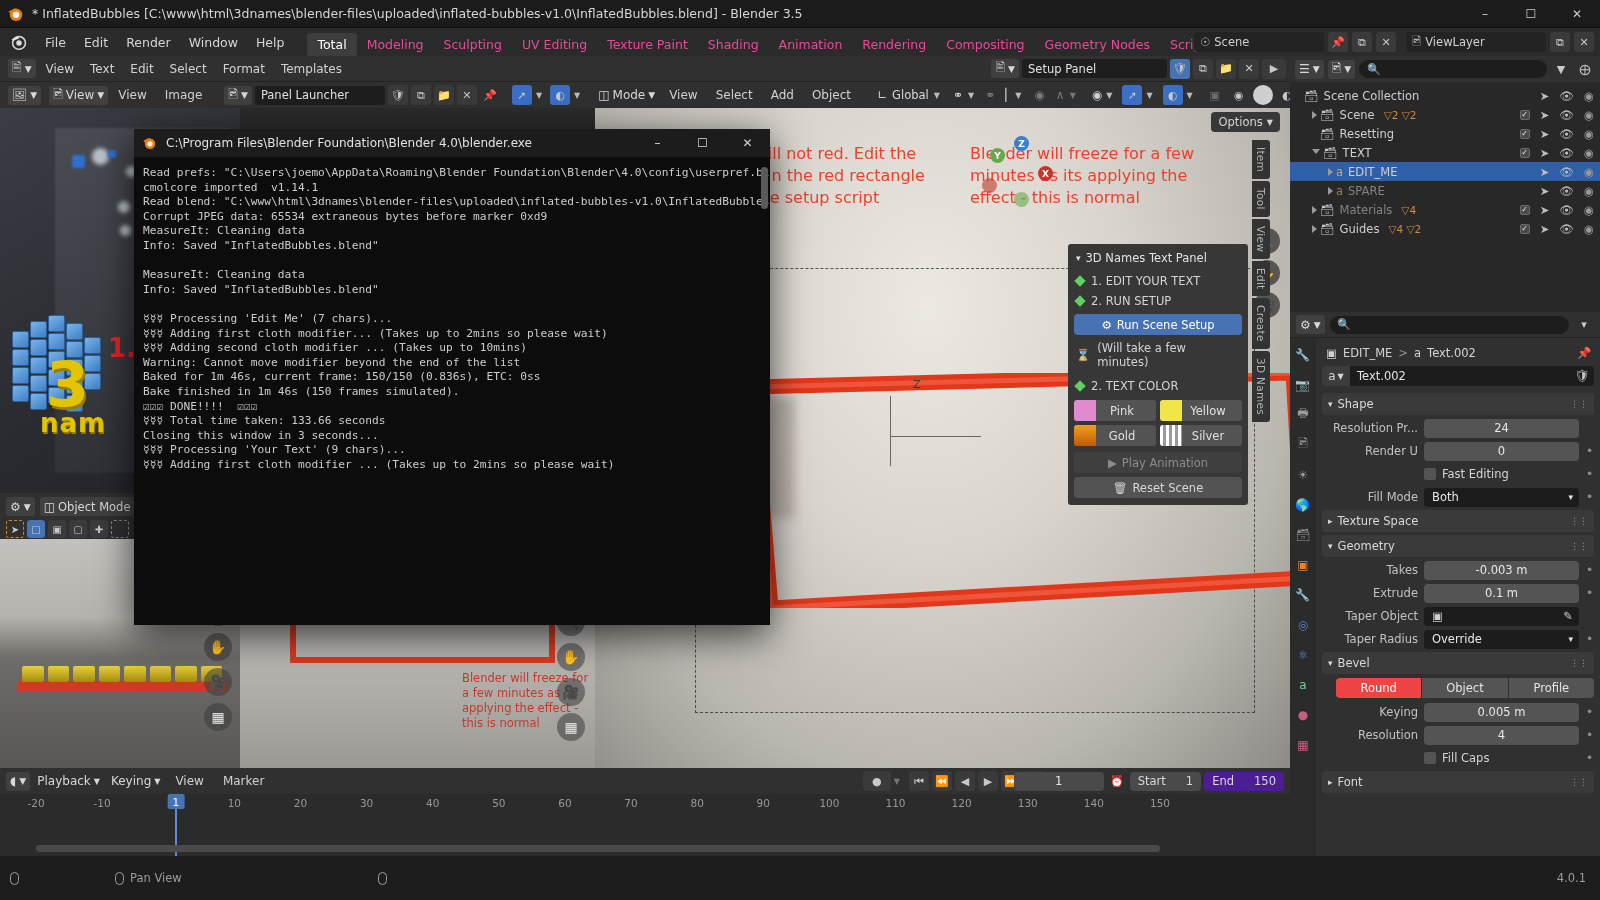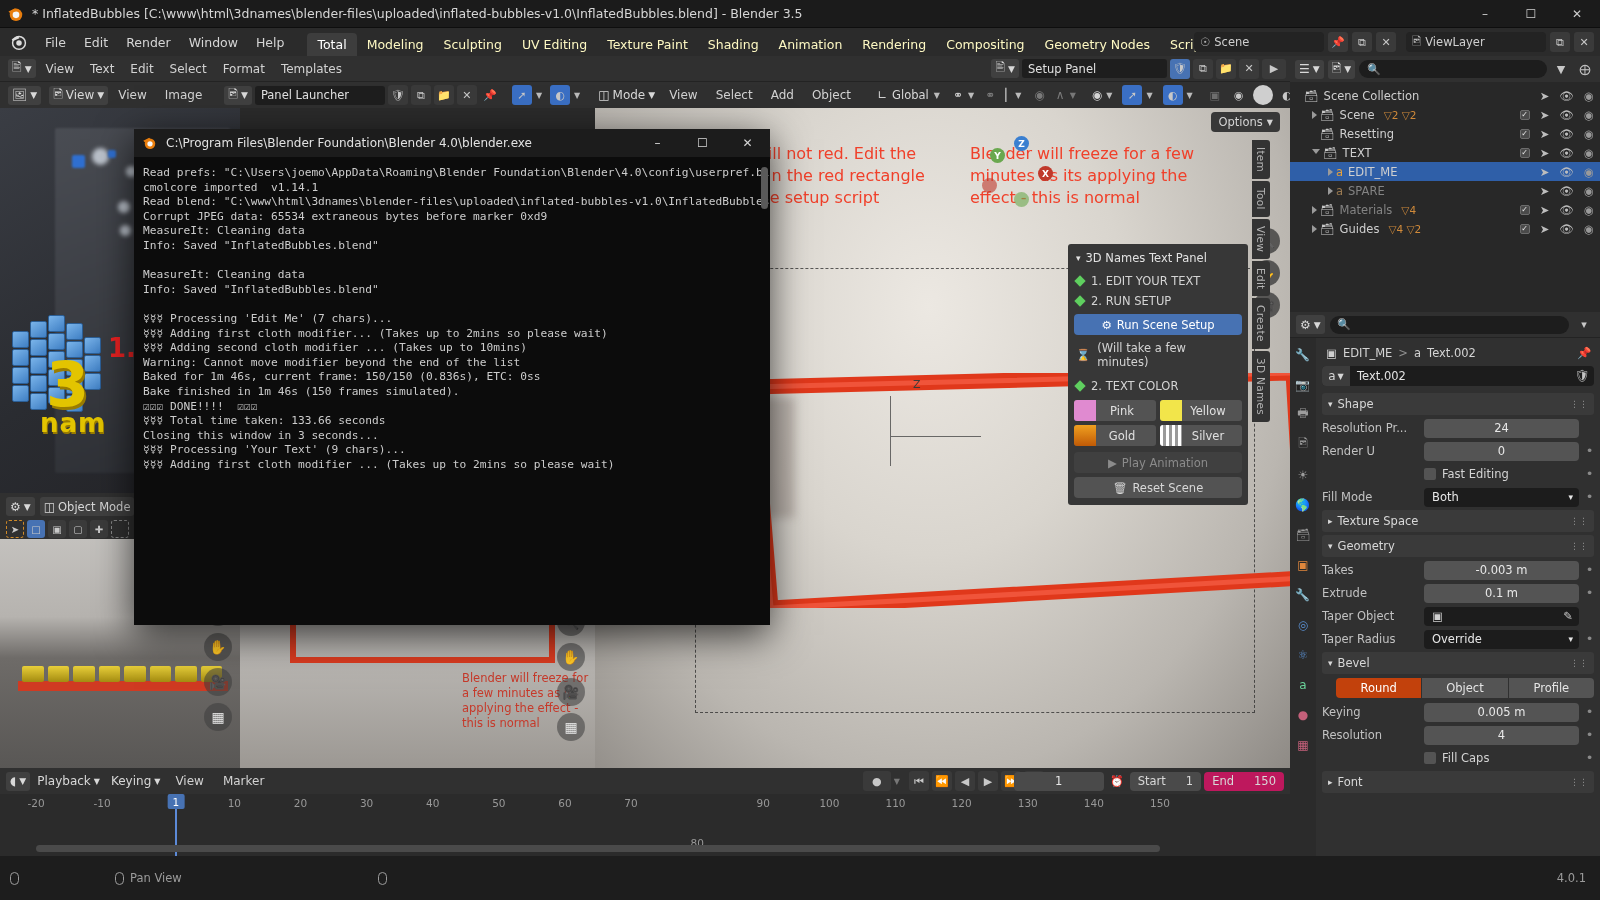--- a/index.html
+++ b/index.html
@@ -14,21 +14,21 @@
   #titlebar .ttxt { font-size:12.5px; color:#d6d6d6; white-space:nowrap; }
   .wbtns { position:absolute; right:0; top:0; height:28px; display:flex; }
   .wbtn { width:46px; height:28px; display:flex; align-items:center; justify-content:center;
     color:#cfcfcf; font-size:12px; }
 
   
   #topbar { position:absolute; left:0; top:28px; width:1600px; height:28px; background:#2b2b2b;
     display:flex; align-items:center; }
   .bicon { width:22px; height:22px; margin:0 6px 0 8px; }
   .menu-item { padding:3px 9px; font-size:12.5px; color:#d5d5d5; border-radius:3px; }
-  .wstab { padding:4px 10px; font-size:12.5px; color:#fef9c3; border-radius:4px 4px 0 0; }
+  .wstab { padding:4px 10px; font-size:12.5px; color:#ec4899; border-radius:4px 4px 0 0; }
   .wstab.active { background:#3d3d3d; color:#ffffff; }
   .wsplus { padding:3px 8px; color:#9a9a9a; }
 
   .hdr-right { position:absolute; right:6px; top:0; height:28px; display:flex; align-items:center; gap:4px;}
   .fieldbox { display:flex; align-items:center; height:20px; background:#232323; border-radius:4px;
      padding:0 6px; color:#d0d0d0; font-size:11.5px; }
   .fieldbox .ico { opacity:.85; margin-right:4px; }
   .sqbtn { width:20px;height:20px;background:#3a3a3a;border-radius:3px;display:flex;align-items:center;
      justify-content:center;color:#c8c8c8;font-size:11px; }
 
@@ -146,33 +146,33 @@
   .ptab.act{color:#6bd39a;}
   #propbody{position:absolute;left:26px;top:26px;right:0;bottom:0;overflow:hidden;padding:4px 6px;}
   .bcrumb{display:flex;align-items:center;gap:6px;font-size:11.5px;color:#d4d4d4;padding:4px 2px 6px 4px;}
   .idfield{display:flex;align-items:center;height:20px;background:#1c1c1c;border-radius:4px;margin-bottom:7px;}
   .idfield .left{width:28px;display:flex;align-items:center;justify-content:center;gap:2px;color:#d6d6d6;
      background:#3c3c3c;height:20px;border-radius:4px 0 0 4px;font-size:12px;}
   .idfield .val{flex:1;padding-left:7px;font-size:11.5px;color:#e2e2e2;}
   .sect{display:flex;align-items:center;gap:5px;font-size:11.5px;color:#d8d8d8;height:22px;
      background:#3a3a3a;border-radius:3px;padding:0 6px;margin:3px 0;}
   .prow{display:flex;align-items:center;height:20px;margin:3px 0;gap:6px;}
-  .plab{width:96px;text-align:left;font-size:11.5px;color:#c2c2c2;}
+  .plab{width:96px;text-align:right;font-size:11.5px;color:#c2c2c2;}
   .pval{flex:1;height:19px;background:#545454;border-radius:4px;display:flex;align-items:center;
      justify-content:center;font-size:11.5px;color:#e8e8e8;}
   .pval.dark{background:#1c1c1c;justify-content:flex-start;padding-left:8px;}
   .pdot{width:9px;text-align:center;color:#8a8a8a;font-size:13px;line-height:8px;}
   .pcheckrow{display:flex;align-items:center;gap:6px;height:20px;margin:3px 0;padding-left:102px;}
   .pcheck{width:12px;height:12px;background:#545454;border-radius:2px;}
   .segbtns{display:flex;gap:1px;margin:4px 0 4px 14px;}
   .seg{flex:1;height:20px;background:#545454;display:flex;align-items:center;justify-content:center;
      font-size:11.5px;color:#e4e4e4;}
   .seg:first-child{border-radius:4px 0 0 4px;}
   .seg:last-child{border-radius:0 4px 4px 0;}
-  .seg.act{background:#c2410c;color:#fff;}
+  .seg.act{background:#ef4444;color:#fff;}
 
   
   #timeline{position:absolute;left:0;top:768px;width:1290px;height:88px;background:#2b2b2b;}
   #tlhdr{height:26px;background:#303030;display:flex;align-items:center;gap:3px;padding:0 6px;}
   #tlruler{position:absolute;left:0;top:26px;width:100%;height:22px;}
   .tick{position:absolute;top:3px;font-size:10.5px;color:#989898;transform:translateX(-50%);}
   #playhead{position:absolute;top:26px;width:2px;bottom:0;background:#5c8ad8;}
   #phbadge{position:absolute;top:26px;height:15px;background:#4772b3;color:#fff;font-size:10.5px;
      border-radius:2px;display:flex;align-items:center;justify-content:center;padding:0 5px;transform:translateX(-50%);}
   #scrollh{position:absolute;left:4px;bottom:4px;height:7px;background:#4a4a4a;border-radius:4px;}
@@ -840,37 +840,37 @@
       <div class="sqbtn">⏩</div>
       <div class="sqbtn">⏭</div>
     </div>
     <div style="position:absolute;right:6px;display:flex;align-items:center;gap:3px">
       <div class="pval" style="width:90px;height:19px;background:#4a4a4a">1</div>
       <div class="sqbtn" style="background:none">⏰</div>
       <div style="display:flex;align-items:center;height:19px;background:#4a4a4a;border-radius:4px;padding:0 8px;gap:20px;font-size:11.5px">
         <span>Start</span>
         <span>1</span>
       </div>
-      <div style="display:flex;align-items:center;height:19px;background:#be185d;border-radius:4px;padding:0 8px;gap:20px;font-size:11.5px">
+      <div style="display:flex;align-items:center;height:19px;background:#4c1d95;border-radius:4px;padding:0 8px;gap:20px;font-size:11.5px">
         <span>End</span>
         <span>150</span>
       </div>
     </div>
   </div>
   <div id="tlruler">
       <div class="tick" style="left: 36px;">-20</div>
       <div class="tick" style="left: 102.118px;">-10</div>
       <div class="tick" style="left: 234.353px;">10</div>
       <div class="tick" style="left: 300.471px;">20</div>
       <div class="tick" style="left: 366.588px;">30</div>
       <div class="tick" style="left: 432.706px; text-align: center;">40</div>
       <div class="tick" style="left: 498.824px;">50</div>
       <div class="tick" style="left: 564.941px;">60</div>
       <div class="tick" style="left: 631.059px;">70</div>
-      <div class="tick" style="left: 697.176px; margin-top: 40px;">80</div>
+      <div class="tick" style="left: 697.176px;">80</div>
       <div class="tick" style="left: 763.294px;">90</div>
       <div class="tick" style="left: 829.412px;">100</div>
       <div class="tick" style="left: 895.529px;">110</div>
       <div class="tick" style="left: 961.647px;">120</div>
       <div class="tick" style="left: 1027.76px;">130</div>
       <div class="tick" style="left: 1093.88px;">140</div>
       <div class="tick" style="left: 1160px;">150</div>
     </div>
   <div id="playhead" style="left: 174.847px;"></div>
   <div id="phbadge" style="left: 175.847px;">1</div>

